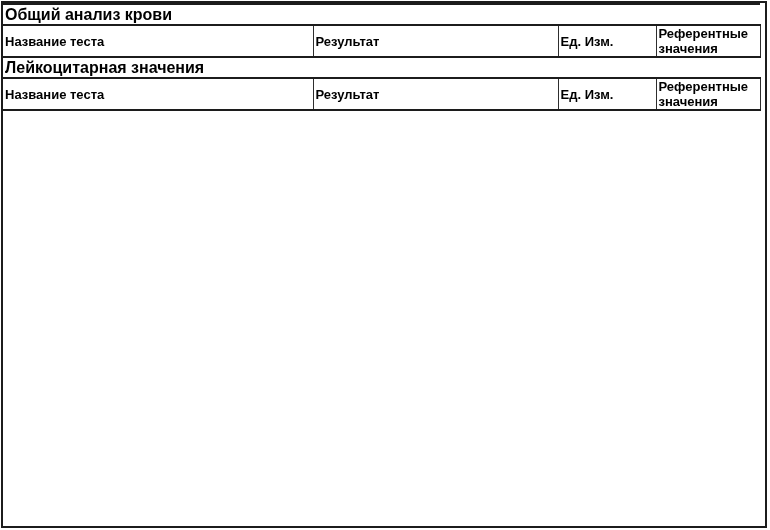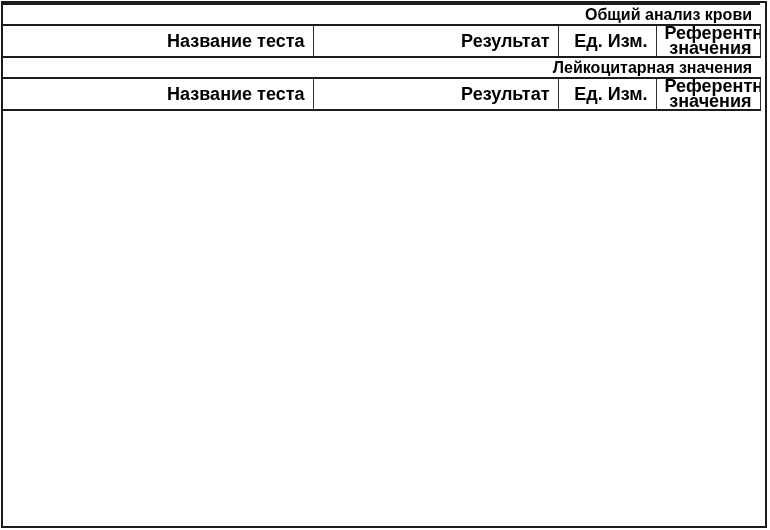--- a/index.html
+++ b/index.html
@@ -25,39 +25,39 @@
     border-collapse: collapse;
     table-layout: fixed;
     width: 757px;
     margin: 0;
   }
   table.results td {
     border-left: 1px solid #2e2e2e;
     border-right: 1px solid #2e2e2e;
     border-top: 2px solid #1c1c1c;
     border-bottom: 2px solid #1c1c1c;
-    text-align: right;
+    text-align: left;
     vertical-align: middle;
     font-size: 13px;
     line-height: 16px;
-    padding: 0 8px;
+    padding: 0 2px;
     overflow: hidden;
     white-space: nowrap;
   }
   table.results td:first-child { border-left: none; }
   tr.title-row td {
     font-size: 16px;
     font-weight: bold;
     line-height: 18px;
     height: 19px;
     border-right: none;
   }
   tr.header-row td {
     font-weight: bold;
-    font-size: 18px;
+    font-size: 13px;
     line-height: 15px;
     height: 27px;
     white-space: normal;
   }
 </style>
 </head>
 <body>
 
 <div class="page">
   <div class="frame">

